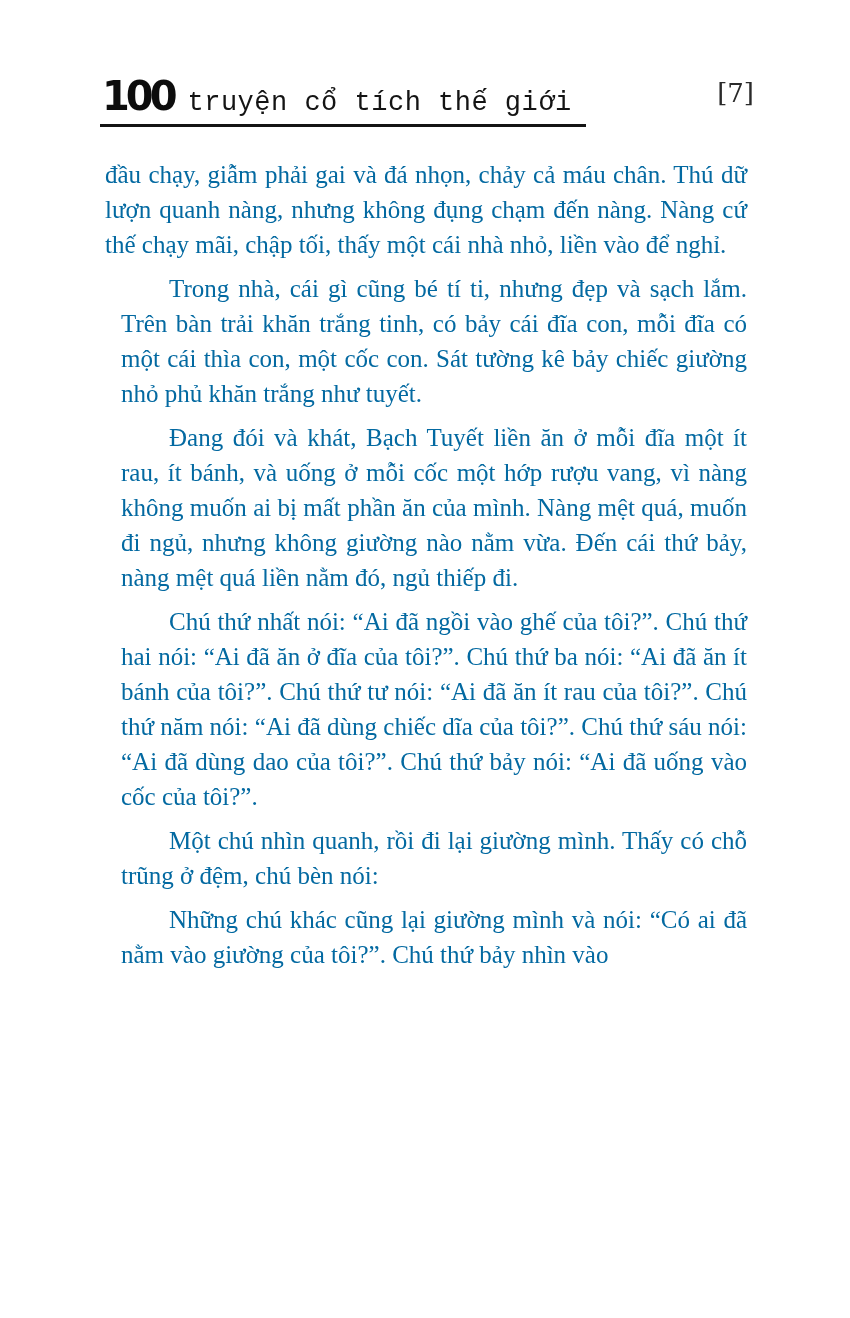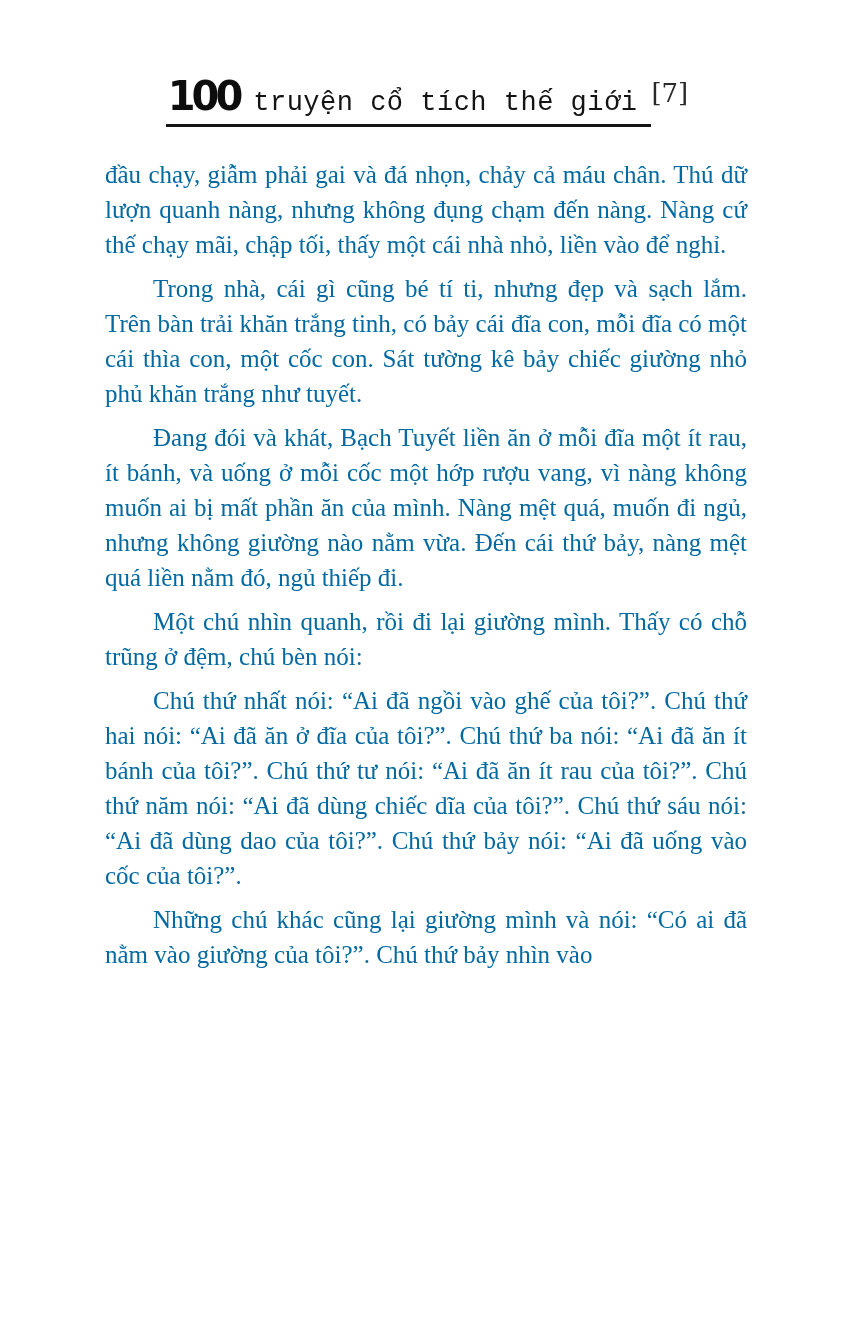--- a/index.html
+++ b/index.html
@@ -11,21 +11,21 @@
     position: relative;
     width: 850px;
     height: 1318px;
     background: #ffffff;
     overflow: hidden;
     color: #1b1b1b;
   }
   
   .header {
     display: flex;
-    justify-content: center;
+    justify-content: space-between;
     align-items: flex-start;
     margin: 76px 96px 0 100px;
   }
   .header-left {
     display: inline-flex;
     align-items: baseline;
     border-bottom: 3px solid #141414;
     padding: 0 14px 7px 2px;
   }
   .logo-number {
@@ -59,37 +59,38 @@
   .body-text p {
     font-family: Liberation Serif, serif;
     font-size: 25px;
     line-height: 35px;
     text-align: justify;
     margin: 0 0 9px 0;
     color: #0369a1;
   }
   .body-text p.indent {
     text-indent: 48px;
+    margin-left: 16px;
   }
 </style>
 </head>
 <body>
 
 <div class="page">
 
   <div class="header">
     <div class="header-left">
       <span class="logo-number">100</span>
       <span class="series-title">truyện cổ tích thế giới</span>
     </div>
     <div class="page-number">[7]</div>
   </div>
 
   <div class="body-text">
     <p>đầu chạy, giẫm phải gai và đá nhọn, chảy cả máu chân. Thú dữ lượn quanh nàng, nhưng không đụng chạm đến nàng. Nàng cứ thế chạy mãi, chập tối, thấy một cái nhà nhỏ, liền vào để nghỉ.</p>
     <p class="indent">Trong nhà, cái gì cũng bé tí ti, nhưng đẹp và sạch lắm. Trên bàn trải khăn trắng tinh, có bảy cái đĩa con, mỗi đĩa có một cái thìa con, một cốc con. Sát tường kê bảy chiếc giường nhỏ phủ khăn trắng như tuyết.</p>
     <p class="indent">Đang đói và khát, Bạch Tuyết liền ăn ở mỗi đĩa một ít rau, ít bánh, và uống ở mỗi cốc một hớp rượu vang, vì nàng không muốn ai bị mất phần ăn của mình. Nàng mệt quá, muốn đi ngủ, nhưng không giường nào nằm vừa. Đến cái thứ bảy, nàng mệt quá liền nằm đó, ngủ thiếp đi.</p>
+    <p class="indent">Chú thứ nhất nói: “Ai đã ngồi vào ghế của tôi?”. Chú thứ hai nói: “Ai đã ăn ở đĩa của tôi?”. Chú thứ ba nói: “Ai đã ăn ít bánh của tôi?”. Chú thứ tư nói: “Ai đã ăn ít rau của tôi?”. Chú thứ năm nói: “Ai đã dùng chiếc dĩa của tôi?”. Chú thứ sáu nói: “Ai đã dùng dao của tôi?”. Chú thứ bảy nói: “Ai đã uống vào cốc của tôi?”.</p>
     <p class="indent">Một chú nhìn quanh, rồi đi lại giường mình. Thấy có chỗ trũng ở đệm, chú bèn nói:</p>
-    <p class="indent">Chú thứ nhất nói: “Ai đã ngồi vào ghế của tôi?”. Chú thứ hai nói: “Ai đã ăn ở đĩa của tôi?”. Chú thứ ba nói: “Ai đã ăn ít bánh của tôi?”. Chú thứ tư nói: “Ai đã ăn ít rau của tôi?”. Chú thứ năm nói: “Ai đã dùng chiếc dĩa của tôi?”. Chú thứ sáu nói: “Ai đã dùng dao của tôi?”. Chú thứ bảy nói: “Ai đã uống vào cốc của tôi?”.</p>
     <p class="indent">Những chú khác cũng lại giường mình và nói: “Có ai đã nằm vào giường của tôi?”. Chú thứ bảy nhìn vào</p>
   </div>
 
 </div>
 
 </body></html>

